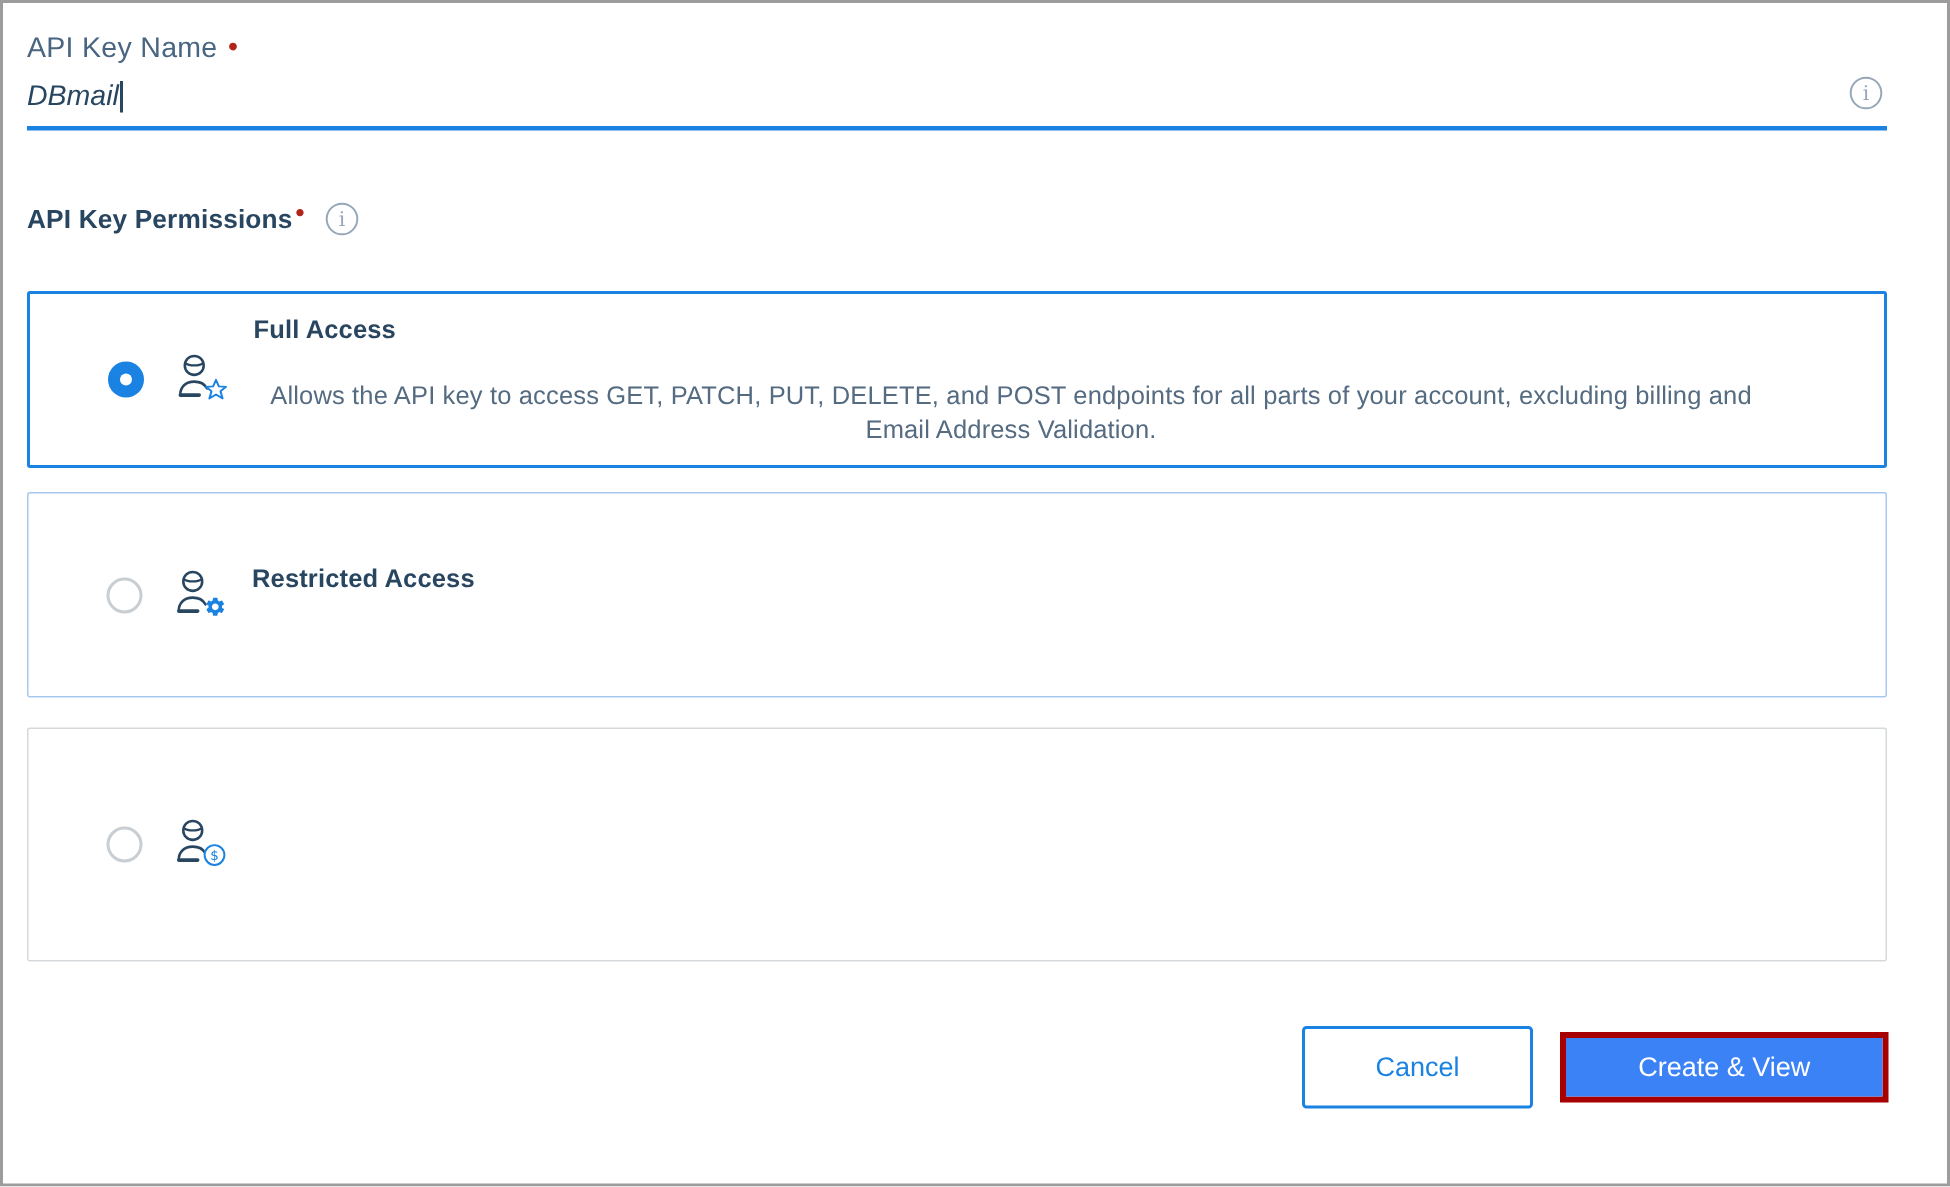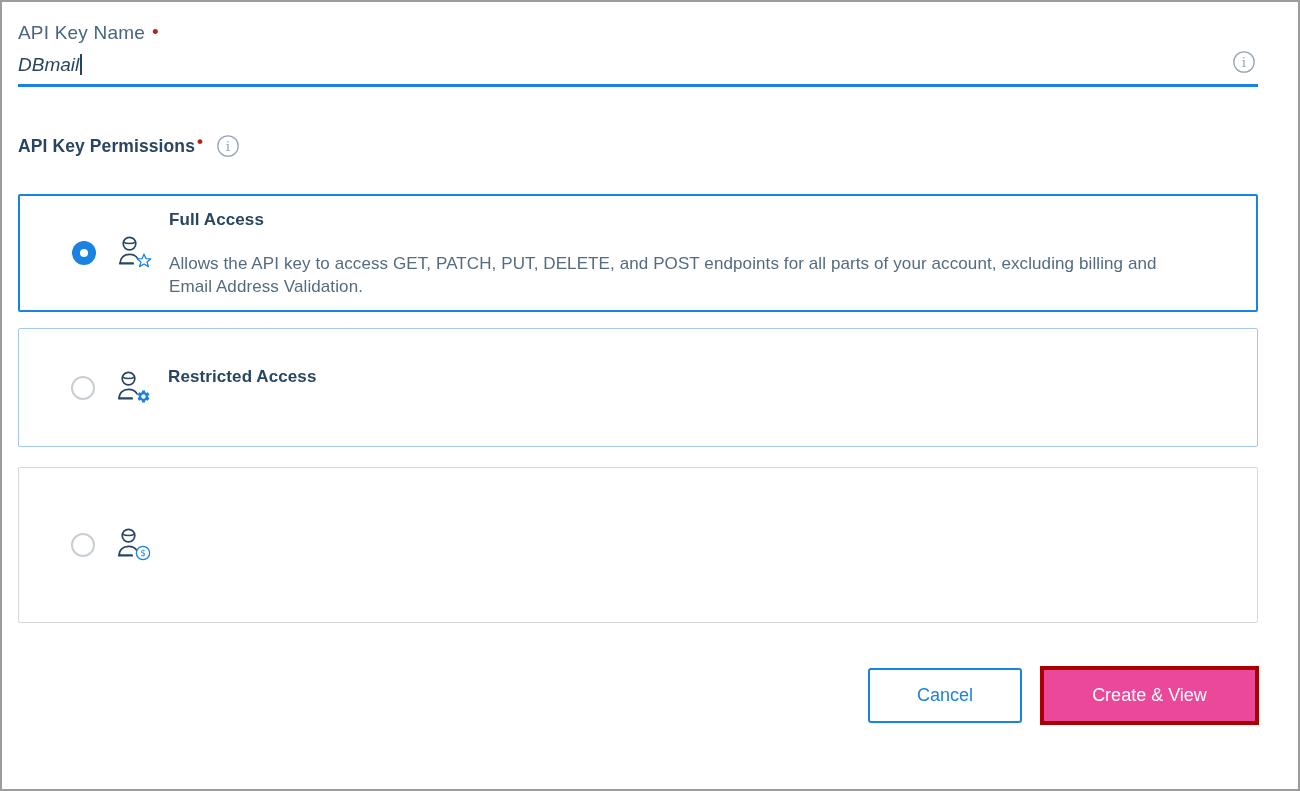--- a/index.html
+++ b/index.html
@@ -33,47 +33,47 @@
     font-size:17.5px; font-weight:bold; color:#294661; letter-spacing:.1px;
   }
   .perm-heading .info-inline { margin-left:13px; width:24px; height:24px; cursor:pointer; background:none; border:none; padding:0; }
 
   
   .option-card {
     box-sizing:border-box; margin-left:16px; margin-right:40px;
     border-radius:2px; display:flex; align-items:center; background:#fff; cursor:pointer;
   }
   .option-card.full       { margin-top:36px; height:118px; border:2px solid #1a82e2; }
-  .option-card.restricted { margin-top:16px; height:119px; border:1px solid #a5c9ee; }
+  .option-card.restricted { margin-top:16px; height:137px; border:1px solid #a5c9ee; }
   .option-card.billing    { margin-top:20px; height:156px; border:1px solid #d5d9dc; }
 
   .radio-col { margin-left:52px; flex:none; }
   .radio { width:24px; height:24px; border-radius:50%; box-sizing:border-box; position:relative; cursor:pointer; }
   .radio.on  { background:#1a82e2; }
   .radio.on::after { content:""; position:absolute; left:8px; top:8px; width:8px; height:8px; border-radius:50%; background:#fff; }
   .radio.off { border:2px solid #c9ced3; background:#fff; }
 
   .icon-col { margin-left:17px; flex:none; position:relative; width:37px; height:38px; }
   .accessory { position:absolute; right:-2px; bottom:-1px; }
 
   .text-col { margin-left:19px; padding-right:70px; }
   .option-title { font-size:17px; font-weight:bold; color:#294661; line-height:21px; margin-bottom:22px; letter-spacing:.1px; }
-  .option-desc  { font-size:17px; color:#546b81; line-height:23px; max-width:1010px; letter-spacing:.1px; }
+  .option-desc  { font-size:17px; color:#546b81; line-height:23px; max-width:1010px; letter-spacing:.1px;text-align:center; }
 
   
   .actions { display:flex; justify-content:flex-end; align-items:center; margin:43px 39px 0 0;padding-left:15px; }
   .btn-cancel {
     box-sizing:border-box; width:154px; height:55px; margin-right:18px;
     border:2px solid #1a82e2; border-radius:3px; background:#fff;
     color:#1a82e2; font-size:18px; display:flex; align-items:center; justify-content:center;
     cursor:pointer; font-family:inherit;
   }
   .annotation-box { border:4px solid #a80000; flex:none; }
   .btn-create {
-    width:211px; height:51px; border:none; background:#ec4899;
+    width:211px; height:39px; border:none; background:#3b82f6;
     color:#fff; font-size:18px; display:flex; align-items:center; justify-content:center;
     cursor:pointer; font-family:inherit;
   }
 </style>
 </head>
 <body>
 
 <div class="page">
 
   <div class="name-field">

